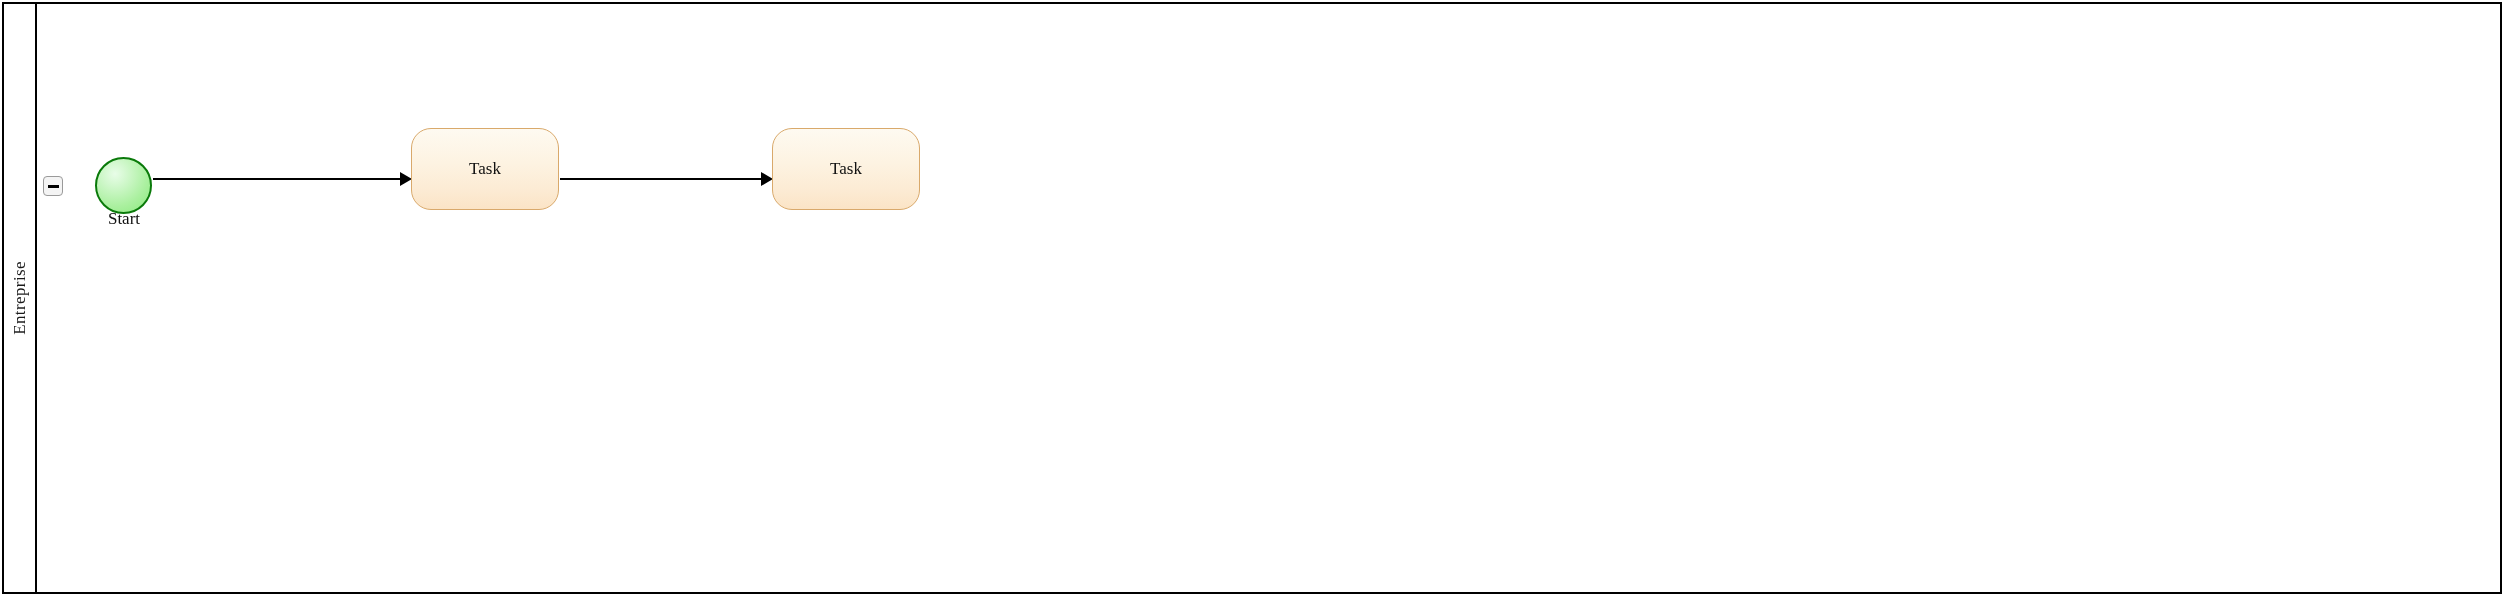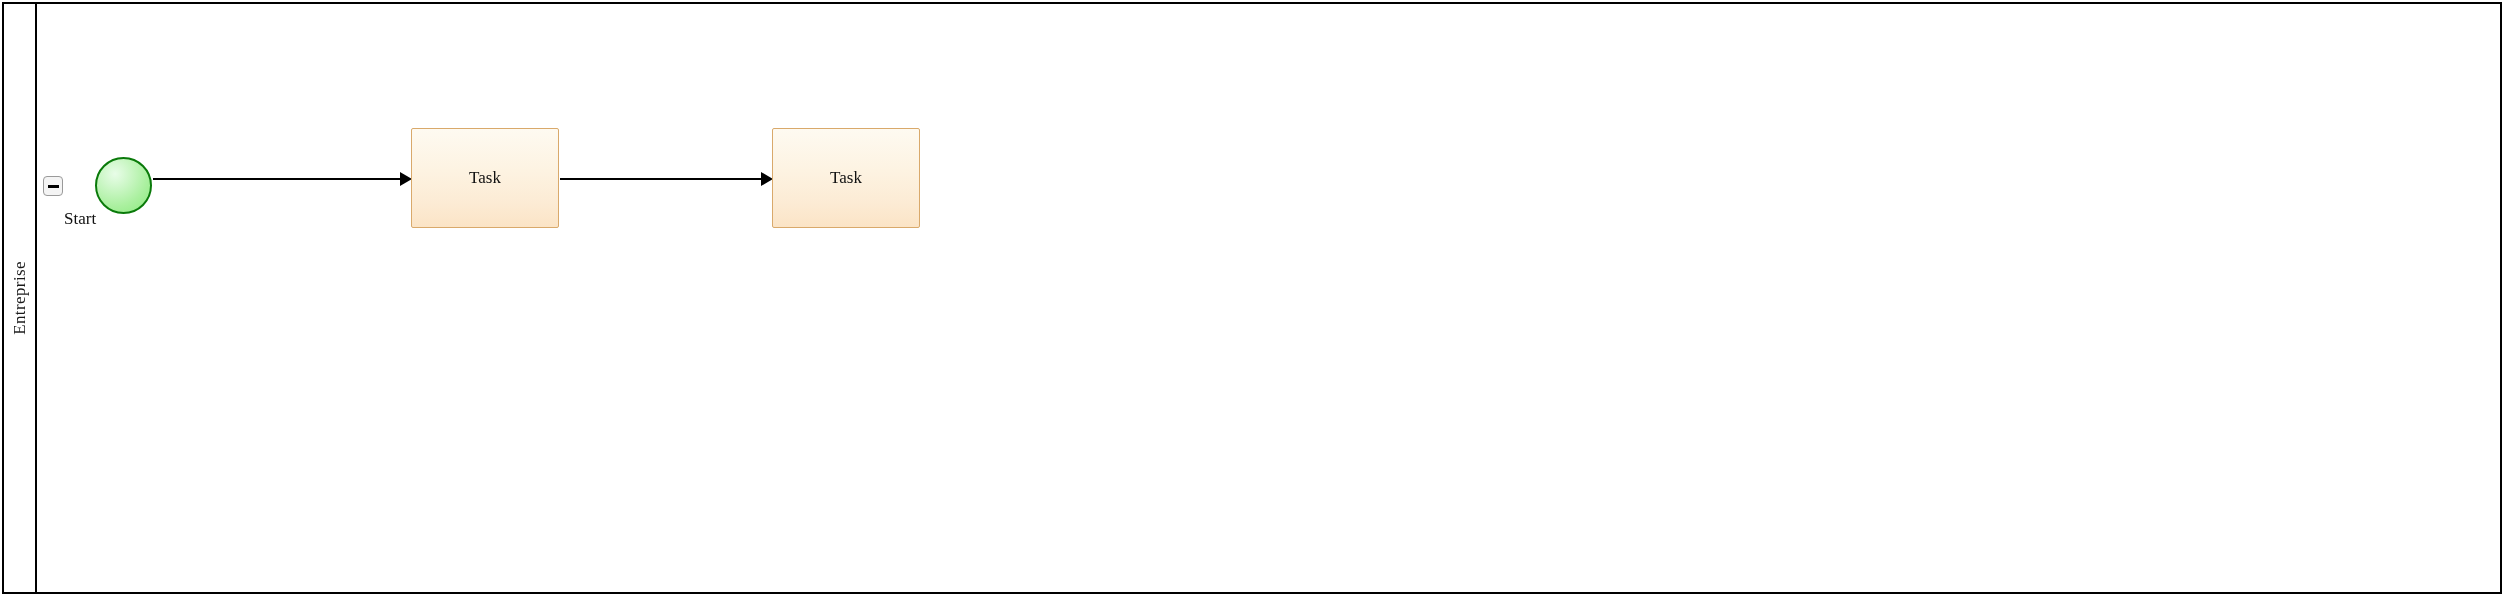--- a/index.html
+++ b/index.html
@@ -110,36 +110,36 @@
                 #d3f8cf 22%,
                 #abf0a0 62%,
                 #8aea7c 100%);
     z-index: 5;
   }
   .start-label {
     position: absolute;
     left: 60px;
     top: 205px;
     width: 120px;
-    text-align: left;
+    text-align: center;
     font-family: "Liberation Serif", "DejaVu Serif", serif;
     font-size: 17px;
     color: #111111;
     white-space: nowrap;
     z-index: 5;
   }
 
   
   .task {
     position: absolute;
     top: 124px;
     width: 148px;
-    height: 100px;
+    height: 82px;
     border: 1.6px solid #d9a96b;
-    border-radius: 2px;
+    border-radius: 20px;
     box-sizing: border-box;
     background: linear-gradient(to bottom,
                 #fefaf1 0%,
                 #fdf3e2 42%,
                 #fcebd4 76%,
                 #fbe4c6 100%);
     display: flex;
     align-items: center;
     justify-content: center;
     z-index: 4;

